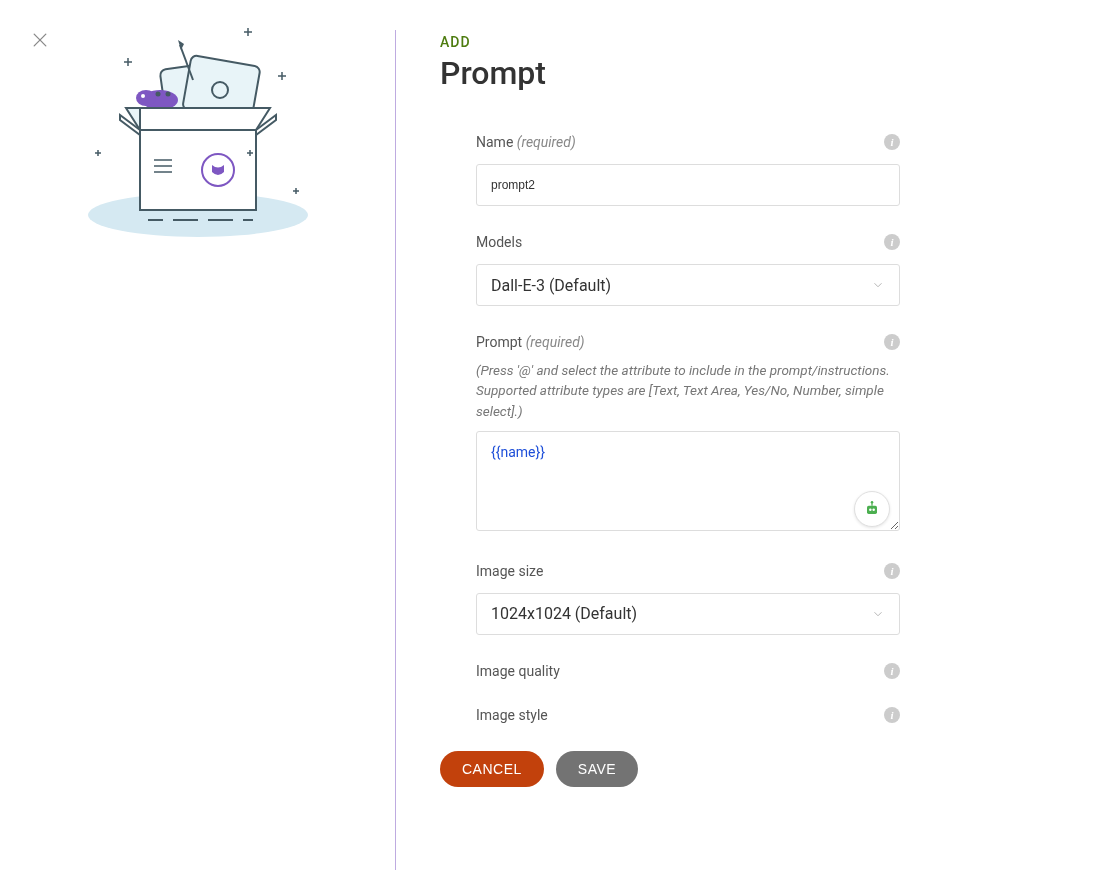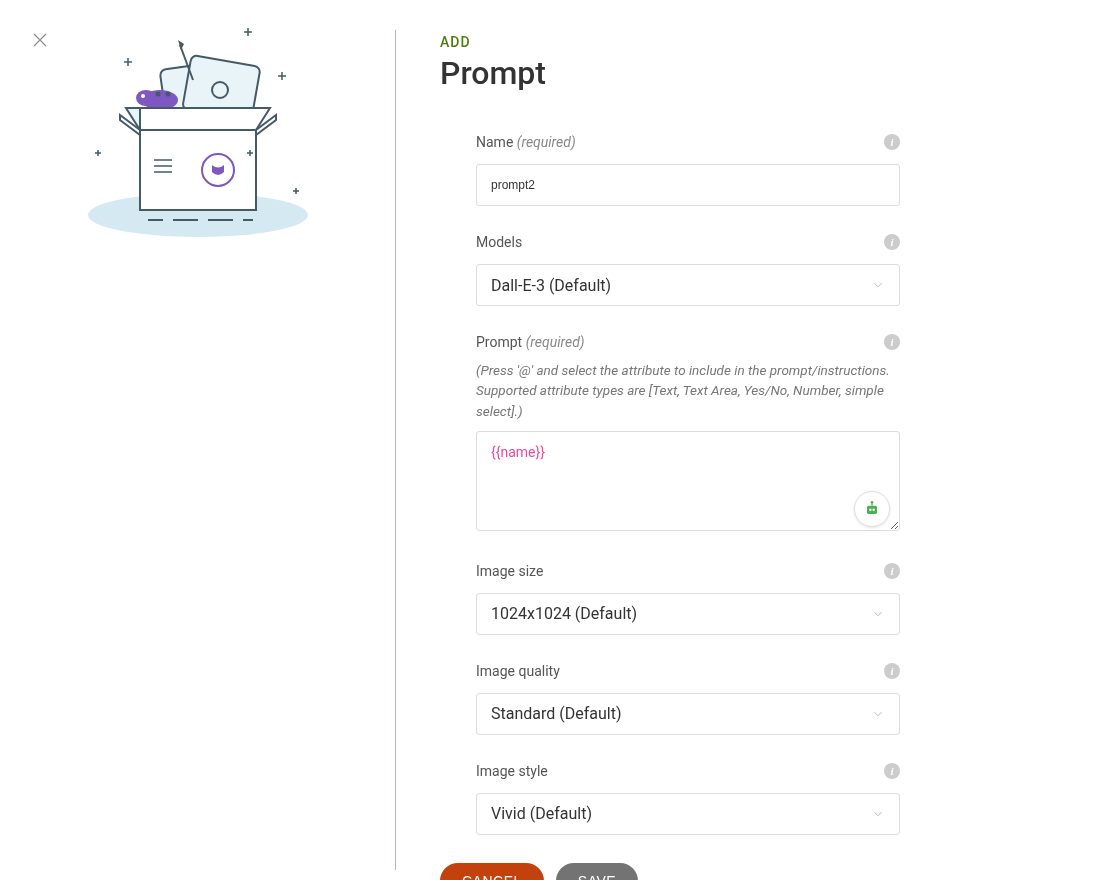--- a/index.html
+++ b/index.html
@@ -138,21 +138,21 @@
       position: relative;
       width: 100%;
     }
     .textarea-input {
       width: 100%;
       height: 100px;
       border: 1px solid #ddd;
       border-radius: 3px;
       padding: 12px 14px;
       font-size: 14px;
-      color: #ec4899;
+      color: #1d4ed8;
       outline: none;
       font-family: inherit;
       resize: both;
     }
     .robot-badge {
       position: absolute;
       right: 10px;
       bottom: 8px;
       width: 36px;
       height: 36px;
@@ -313,38 +313,26 @@
           <polyline points="6 9 12 15 18 9"></polyline>
         </svg>
     </div>
   </div>
 
   <div class="field-group">
     <div class="field-label-row">
       <div class="field-label">Image quality</div>
       <div class="info-icon">i</div>
     </div>
-    <div class="select-wrap">
-      <div class="select-value">Standard (Default)</div>
-      <svg class="chevron-icon" viewBox="0 0 24 24" fill="none" stroke="currentColor" stroke-width="1.5">
-          <polyline points="6 9 12 15 18 9"></polyline>
-        </svg>
-    </div>
   </div>
 
   <div class="field-group">
     <div class="field-label-row">
       <div class="field-label">Image style</div>
       <div class="info-icon">i</div>
-    </div>
-    <div class="select-wrap">
-      <div class="select-value">Vivid (Default)</div>
-      <svg class="chevron-icon" viewBox="0 0 24 24" fill="none" stroke="currentColor" stroke-width="1.5">
-          <polyline points="6 9 12 15 18 9"></polyline>
-        </svg>
     </div>
   </div>
 
   <div class="button-row">
     <button class="btn btn-cancel">CANCEL</button>
     <button class="btn btn-save">SAVE</button>
   </div>
 </div>
 
 </body></html>

